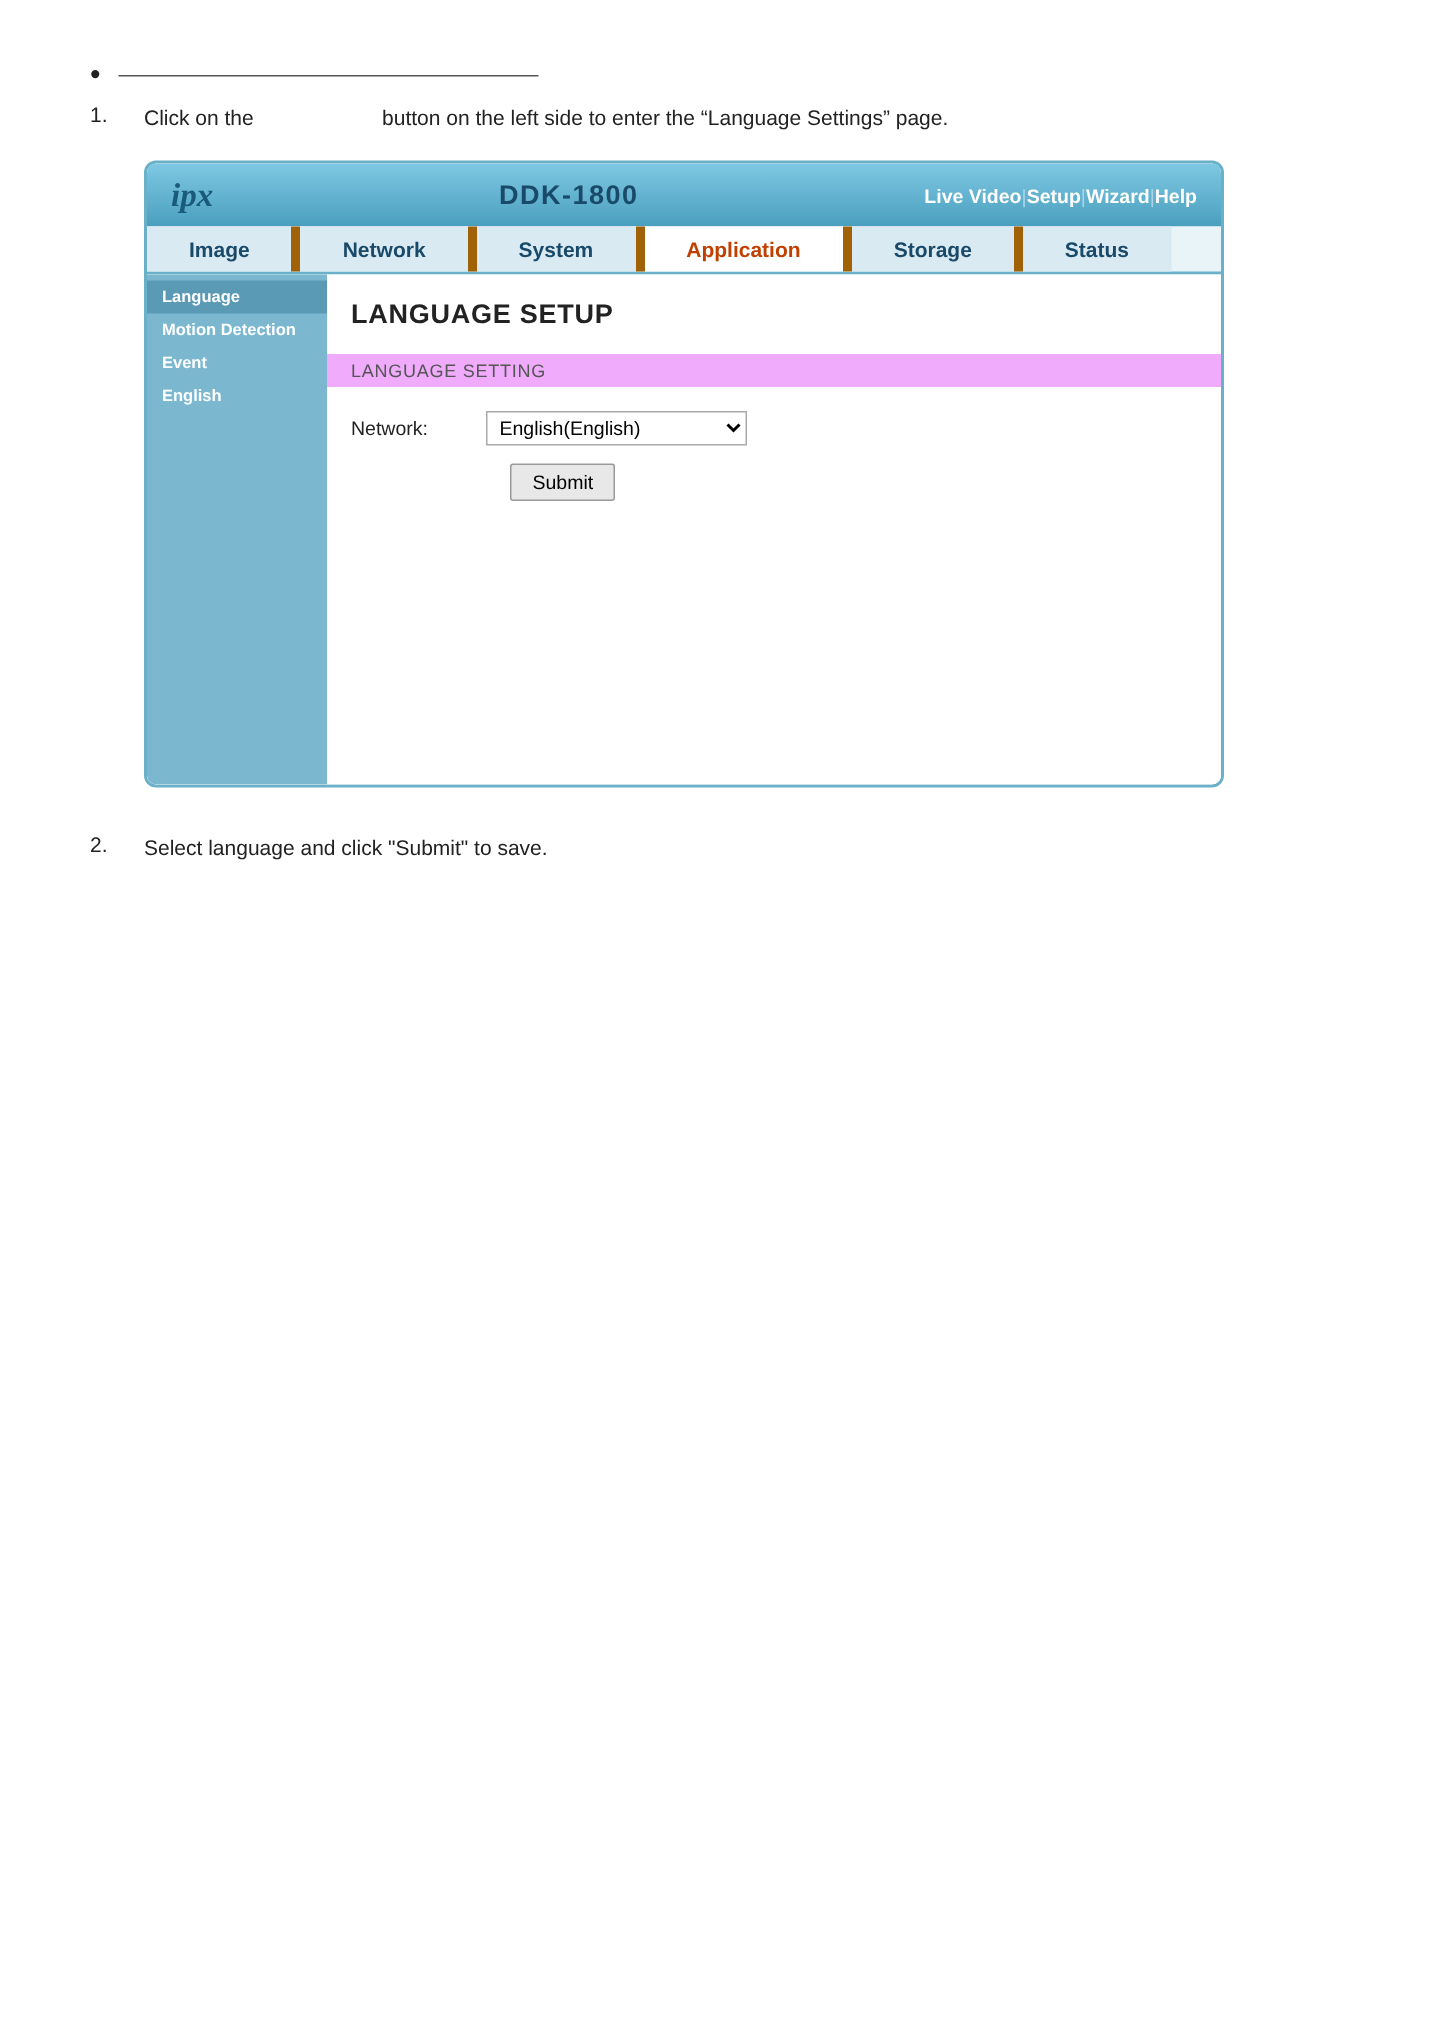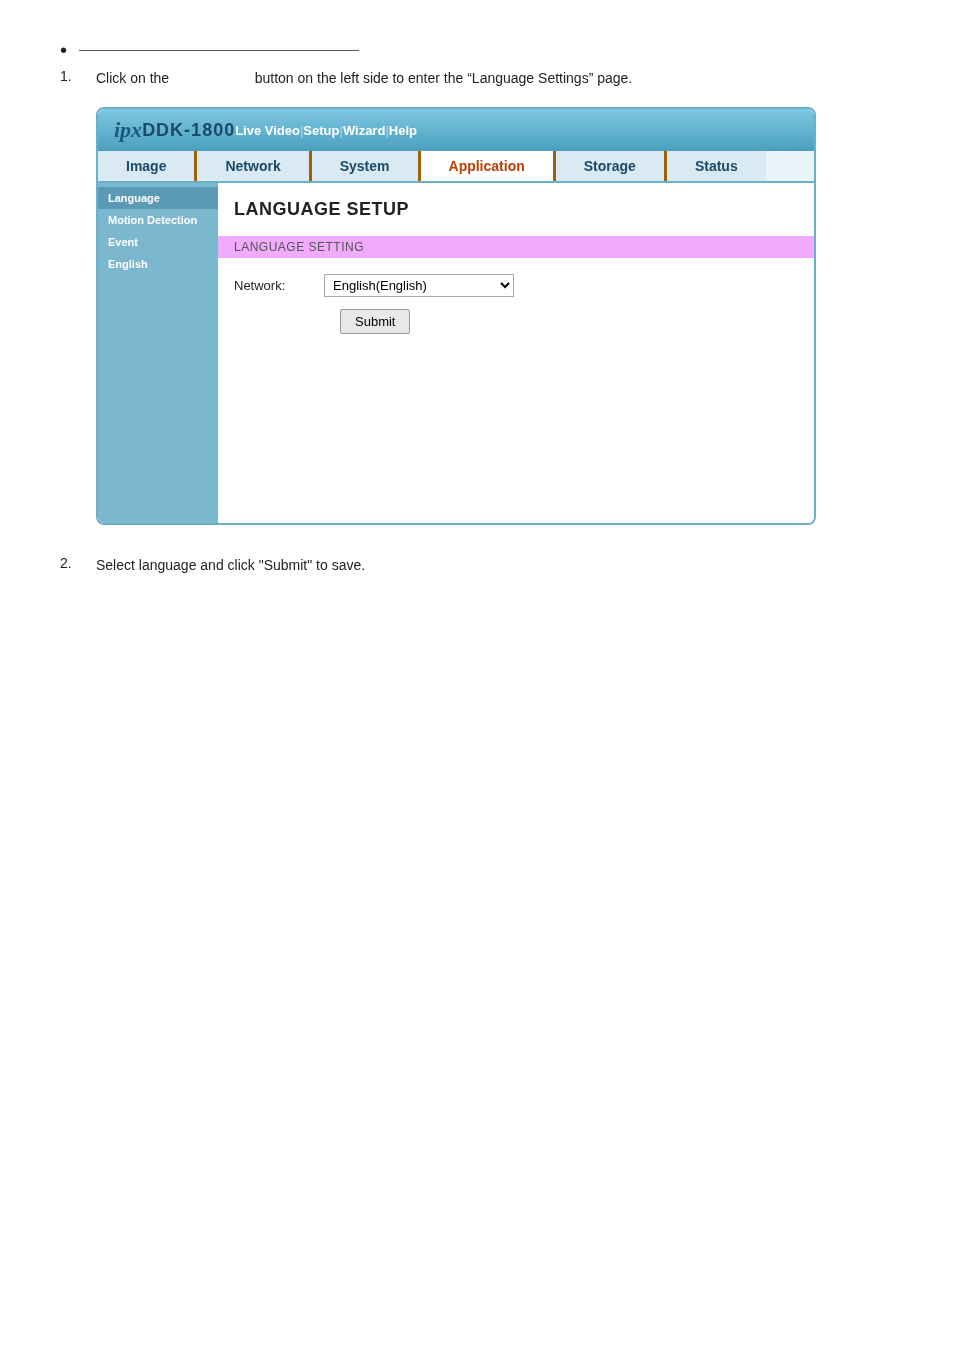--- a/index.html
+++ b/index.html
@@ -54,20 +54,21 @@
       width: 720px;
       margin-left: 36px;
       margin-bottom: 30px;
     }
 
     
     .cam-header {
       background: linear-gradient(to bottom, #7ec8e3, #4a9fbe);
       display: flex;
       align-items: center;
+      justify-content: space-between;
       padding: 8px 16px;
     }
     .cam-logo {
       font-style: italic;
       font-size: 22px;
       font-weight: bold;
       color: #1a5a7a;
       font-family: Georgia, serif;
     }
     .cam-model {
@@ -93,21 +94,21 @@
     .cam-tabs {
       display: flex;
       background: #e8f4f8;
       border-bottom: 2px solid #6ab0c8;
     }
     .cam-tab {
       padding: 7px 28px;
       font-size: 14px;
       font-weight: bold;
       color: #1a4a6a;
-      border-right: 3px solid #a16207;
+      border-right: 6px solid #a16207;
       cursor: pointer;
       background: #daeaf2;
     }
     .cam-tab:first-child {
       background: #daeaf2;
     }
     .cam-tab.active-tab {
       background: #fff;
       color: #c04000;
     }
@@ -174,21 +175,21 @@
     .form-label {
       min-width: 90px;
       font-size: 13px;
       color: #222;
     }
     .form-select {
       font-size: 13px;
       padding: 2px 4px;
       border: 1px solid #aaa;
       background: #fff;
-      width: 190px;
+      width: 174px;
     }
     .form-submit-row {
       margin-top: 10px;
       margin-left: 90px;
       padding-left: 16px;
     }
     .submit-btn {
       font-size: 13px;
       padding: 4px 14px;
       border: 1px solid #999;

